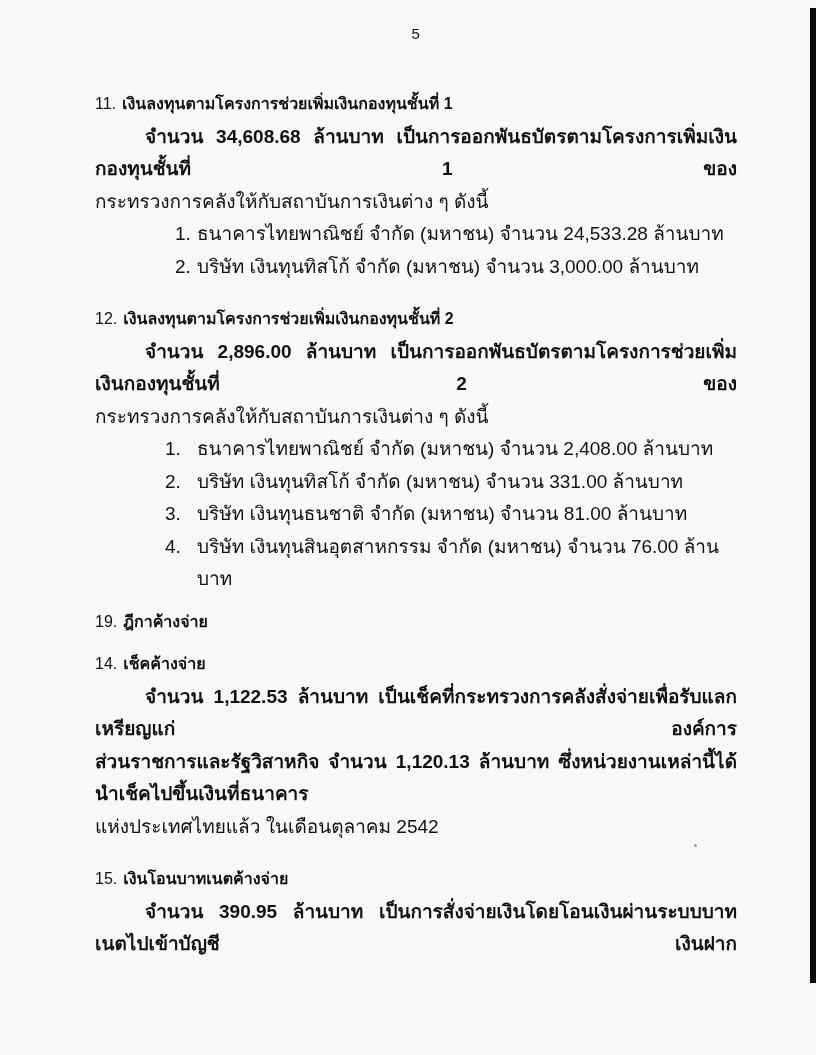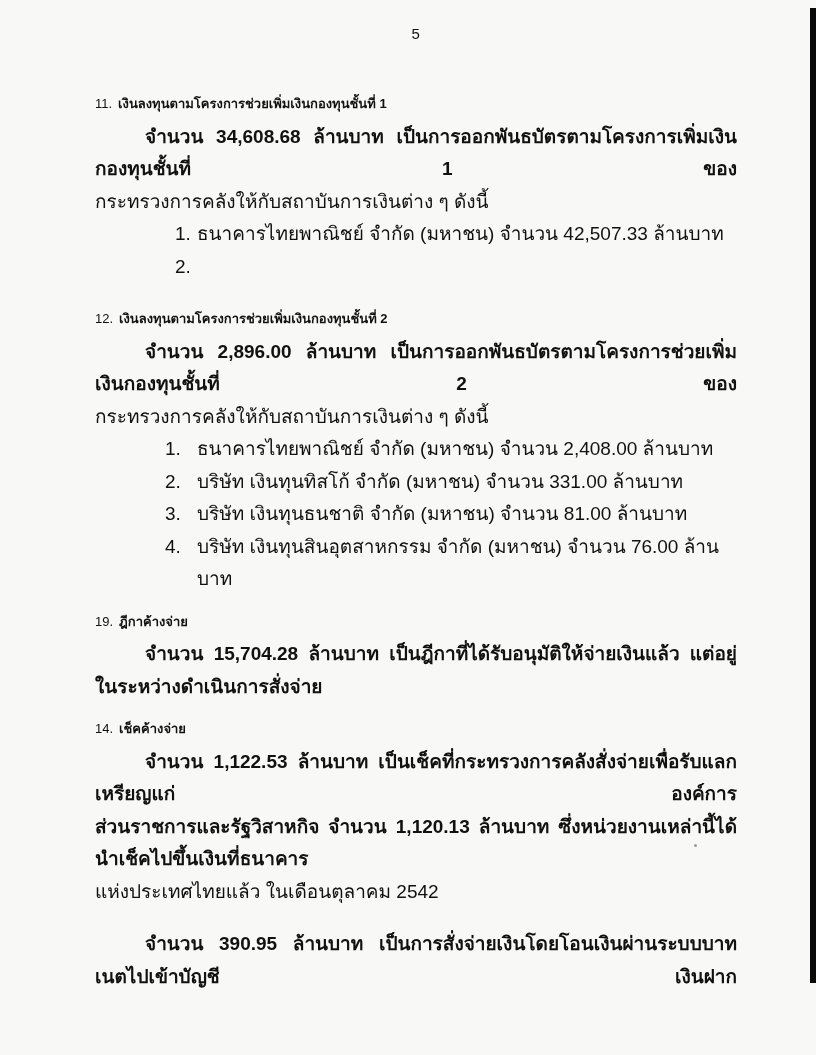--- a/index.html
+++ b/index.html
@@ -30,21 +30,21 @@
     background: #9a9a9a;
     border-radius: 50%;
   }
   .page-number {
     text-align: center;
     font-size: 15px;
     line-height: 20px;
     letter-spacing: 0.5px;
   }
   .content { margin-top: 44px; }
-  .heading { font-size: 13px; line-height: 32.5px; }
+  .heading { font-size: 16px; line-height: 32.5px; }
   .heading .h-num { font-weight: normal; margin-right: 6px; }
   .heading .h-title { font-weight: bold; }
   .para-line {
     font-size: 19px;
     line-height: 32.5px;
   }
   .indent { text-indent: 50px; }
   .fill {
     text-align: justify;
     text-align-last: justify;
@@ -77,24 +77,25 @@
   <div class="content">
 
     <div class="sec">
       <div class="heading">
         <span class="h-num">11.</span><span class="h-title">เงินลงทุนตามโครงการช่วยเพิ่มเงินกองทุนชั้นที่ 1</span>
       </div>
       <div class="para-line indent fill">จำนวน 34,608.68 ล้านบาท เป็นการออกพันธบัตรตามโครงการเพิ่มเงินกองทุนชั้นที่ 1 ของ</div>
       <div class="para-line">กระทรวงการคลังให้กับสถาบันการเงินต่าง ๆ ดังนี้</div>
       <div class="list-row list-11">
         <span class="li-num">1.</span>
-        <span class="li-text">ธนาคารไทยพาณิชย์ จำกัด (มหาชน) จำนวน 42,507.33 ล้านบาท</span>
+        <span class="li-text">ธนาคารไทยพาณิชย์ จำกัด (มหาชน) จำนวน 24,533.28 ล้านบาท</span>
       </div>
       <div class="list-row list-11">
         <span class="li-num">2.</span>
+        <span class="li-text">บริษัท เงินทุนทิสโก้ จำกัด (มหาชน) จำนวน 3,000.00 ล้านบาท</span>
       </div>
     </div>
 
     <div class="sec mt-sm">
       <div class="heading">
         <span class="h-num">12.</span><span class="h-title">เงินลงทุนตามโครงการช่วยเพิ่มเงินกองทุนชั้นที่ 2</span>
       </div>
       <div class="para-line indent fill">จำนวน 2,896.00 ล้านบาท เป็นการออกพันธบัตรตามโครงการช่วยเพิ่มเงินกองทุนชั้นที่ 2 ของ</div>
       <div class="para-line">กระทรวงการคลังให้กับสถาบันการเงินต่าง ๆ ดังนี้</div>
       <div class="list-row list-12">
@@ -112,31 +113,33 @@
       <div class="list-row list-12">
         <span class="li-num">4.</span>
         <span class="li-text">บริษัท เงินทุนสินอุตสาหกรรม จำกัด (มหาชน) จำนวน 76.00 ล้านบาท</span>
       </div>
     </div>
 
     <div class="sec mt-lg">
       <div class="heading">
         <span class="h-num">19.</span><span class="h-title">ฎีกาค้างจ่าย</span>
       </div>
-      <div class="para-line indent fill">จำนวน 15,704.28 ล้านบาท เป็นฎีกาที่ได้รับอนุมัติให้จ่ายเงินแล้ว แต่อยู่ในระหว่างดำเนินการสั่งจ่าย</div>
     </div>
 
     <div class="sec mt-lg">
       <div class="heading">
         <span class="h-num">14.</span><span class="h-title">เช็คค้างจ่าย</span>
       </div>
       <div class="para-line indent fill">จำนวน 1,122.53 ล้านบาท เป็นเช็คที่กระทรวงการคลังสั่งจ่ายเพื่อรับแลกเหรียญแก่ องค์การ</div>
       <div class="para-line fill">ส่วนราชการและรัฐวิสาหกิจ จำนวน 1,120.13 ล้านบาท ซึ่งหน่วยงานเหล่านี้ได้นำเช็คไปขึ้นเงินที่ธนาคาร</div>
       <div class="para-line">แห่งประเทศไทยแล้ว ในเดือนตุลาคม 2542</div>
     </div>
 
     <div class="sec mt-sm">
+      <div class="heading">
+        <span class="h-num">15.</span><span class="h-title">เงินโอนบาทเนตค้างจ่าย</span>
+      </div>
       <div class="para-line indent fill">จำนวน 390.95 ล้านบาท เป็นการสั่งจ่ายเงินโดยโอนเงินผ่านระบบบาทเนตไปเข้าบัญชี เงินฝาก</div>
 
     </div>
 
   </div>
 </div>
 
 </body></html>

